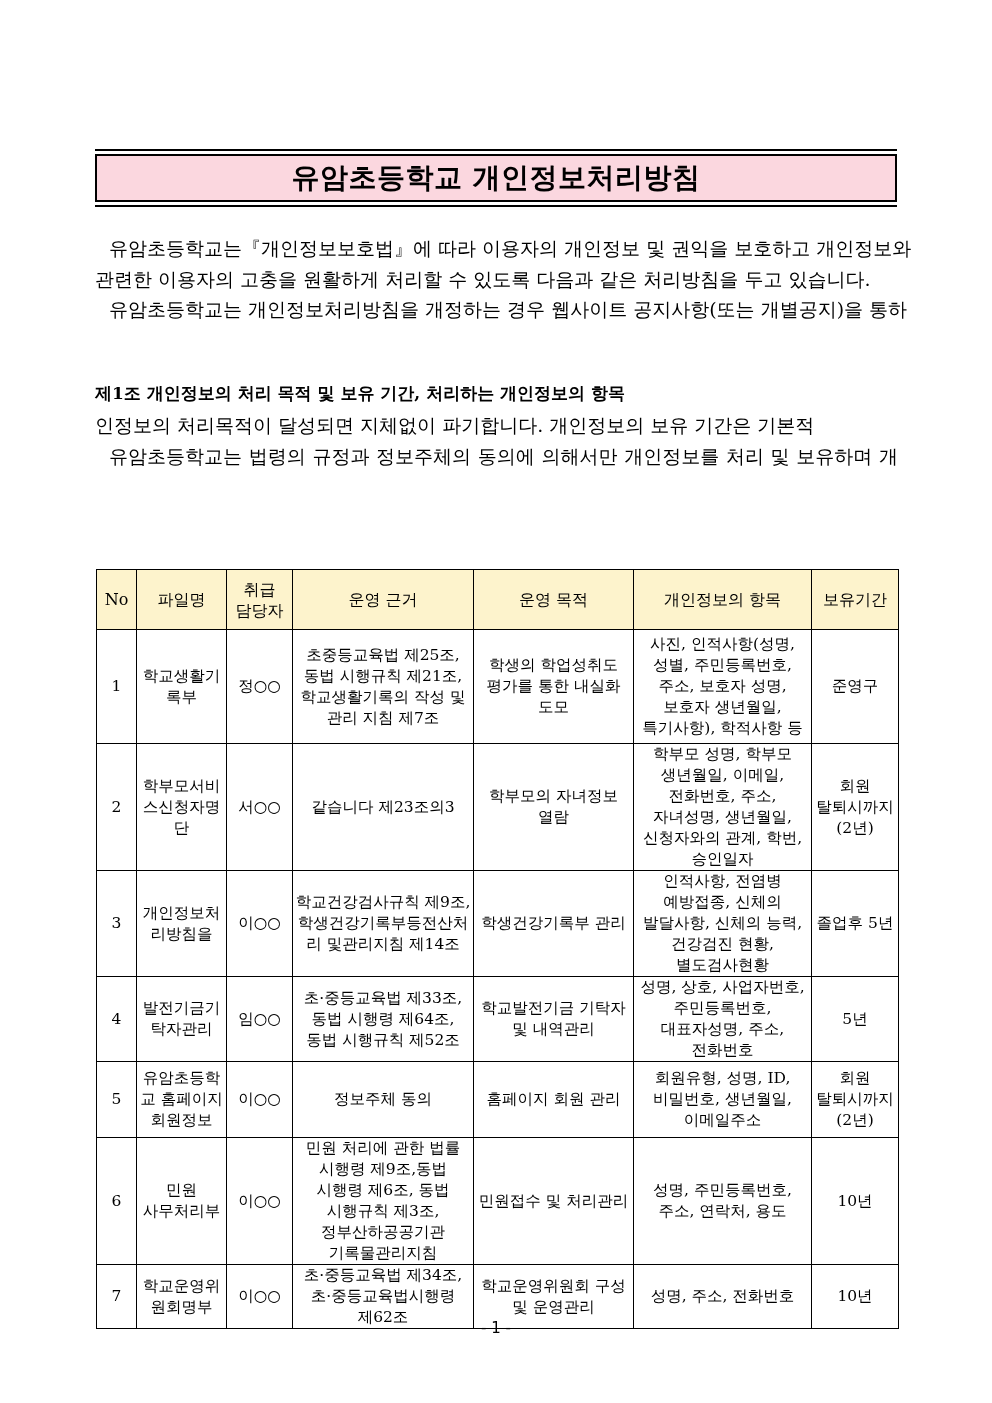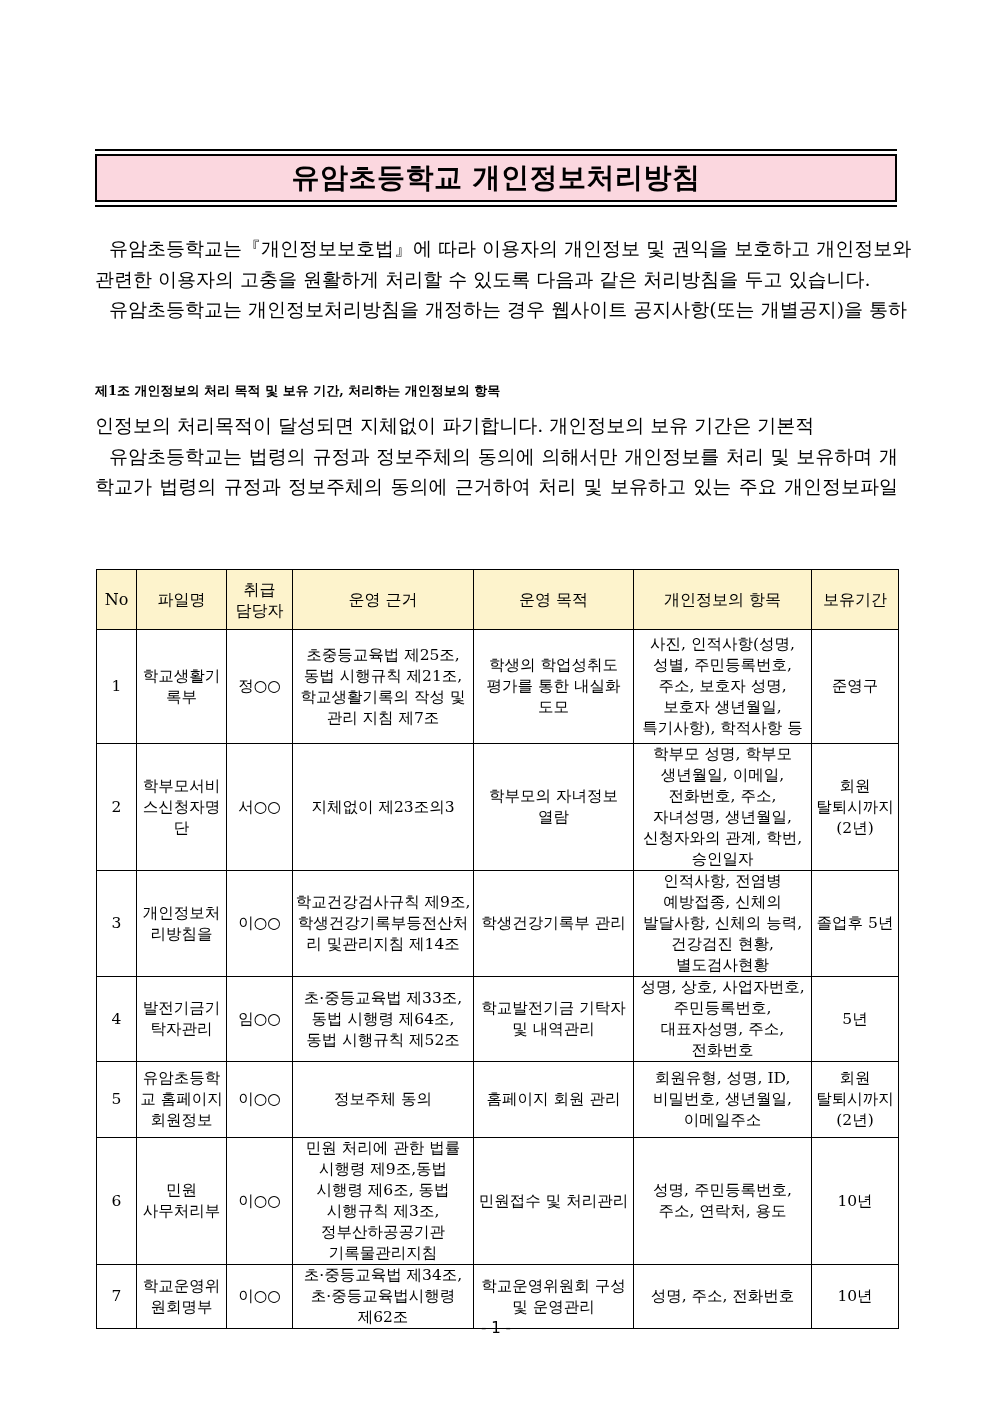--- a/index.html
+++ b/index.html
@@ -12,21 +12,21 @@
   .rule-bottom { margin-top: 3px; }
   .title-box { height: 48px; background: #fbd7df; border: 2px solid #000; box-sizing: border-box; display: flex; align-items: center; justify-content: center; }
   .title-text { font-family: "DejaVu Sans", "Liberation Sans", sans-serif; font-weight: bold; font-size: 28px; letter-spacing: 0.5px; }
 
   .para { position: absolute; left: 95px; width: 803px; font-size: 19px; line-height: 30.5px; text-align: justify; }
   .para .line { display: block; white-space: nowrap; text-align-last: justify; }
   .para .line.last { text-align-last: left; }
   .indent { padding-left: 14px; }
   .u { text-decoration: underline; }
 
-  .section-title { position: absolute; left: 95px; top: 374px; font-size: 13px; font-weight: bold; white-space: nowrap; }
+  .section-title { position: absolute; left: 95px; top: 374px; font-size: 17px; font-weight: bold; white-space: nowrap; }
 
   table.files { position: absolute; left: 96px; top: 561px; width: 802px; border-collapse: collapse; table-layout: fixed; font-size: 15.5px; line-height: 21px; }
   table.files th, table.files td { border: 1.5px solid #000; text-align: center; vertical-align: middle; padding: 0 1px; word-break: keep-all; overflow-wrap: anywhere; }
   table.files th { background: #fdf3cc; font-weight: normal; font-size: 16px; }
   .cell-left { text-align: left; }
 
   .footer { position: absolute; left: 0; width: 992px; top: 1311px; text-align: center; font-size: 15px; font-family: "DejaVu Sans", "Liberation Sans", sans-serif; }
 </style>
 </head>
 <body>
@@ -45,21 +45,20 @@
     <span class="line indent">유암초등학교는『개인정보보호법』에 따라 이용자의 개인정보 및 권익을 보호하고 개인정보와</span>
     <span class="line last">관련한 이용자의 고충을 원활하게 처리할 수 있도록 다음과 같은 처리방침을 두고 있습니다.</span>
     <span class="line indent">유암초등학교는 개인정보처리방침을 개정하는 경우 웹사이트 공지사항(또는 개별공지)을 통하</span>
   </div>
 
   <div class="section-title">제1조 개인정보의 처리 목적 및 보유 기간, 처리하는 개인정보의 항목</div>
 
   <div class="para" style="top:402px;">
     <span class="line last">인정보의 처리목적이 달성되면 지체없이 파기합니다. 개인정보의 보유 기간은 기본적</span>
     <span class="line indent">유암초등학교는 법령의 규정과 정보주체의 동의에 의해서만 개인정보를 처리 및 보유하며 개</span>
-    <span class="line">학교가 법령의 규정과 정보주체의 동의에 근거하여 처리 및 보유하고 있는 주요 개인정보파일</span>
   </div>
 
   <table class="files">
     <colgroup>
       <col style="width:40px">
       <col style="width:90px">
       <col style="width:66px">
       <col style="width:181px">
       <col style="width:160px">
       <col style="width:178px">
@@ -83,21 +82,21 @@
         <td>정○○</td>
         <td>초중등교육법 제25조, 동법 시행규칙 제21조, 학교생활기록의 작성 및 관리 지침 제7조</td>
         <td class="cell-left">학생의 학업성취도 평가를 통한 내실화 도모</td>
         <td>사진, 인적사항(성명, 성별, 주민등록번호, 주소, 보호자 성명, 보호자 생년월일, 특기사항), 학적사항 등</td>
         <td>준영구</td>
       </tr>
       <tr style="height:114px;">
         <td>2</td>
         <td>학부모서비스신청자명단</td>
         <td>서○○</td>
-        <td>지체없이 제23조의3</td>
+        <td>같습니다 제23조의3</td>
         <td>학부모의 자녀정보 열람</td>
         <td>학부모 성명, 학부모 생년월일, 이메일, 전화번호, 주소, 자녀성명, 생년월일, 신청자와의 관계, 학번, 승인일자</td>
         <td>회원 탈퇴시까지(2년)</td>
       </tr>
       <tr style="height:99px;">
         <td>3</td>
         <td>개인정보처리방침을</td>
         <td>이○○</td>
         <td>학교건강검사규칙 제9조, 학생건강기록부등전산처리 및관리지침 제14조</td>
         <td>학생건강기록부 관리</td>

